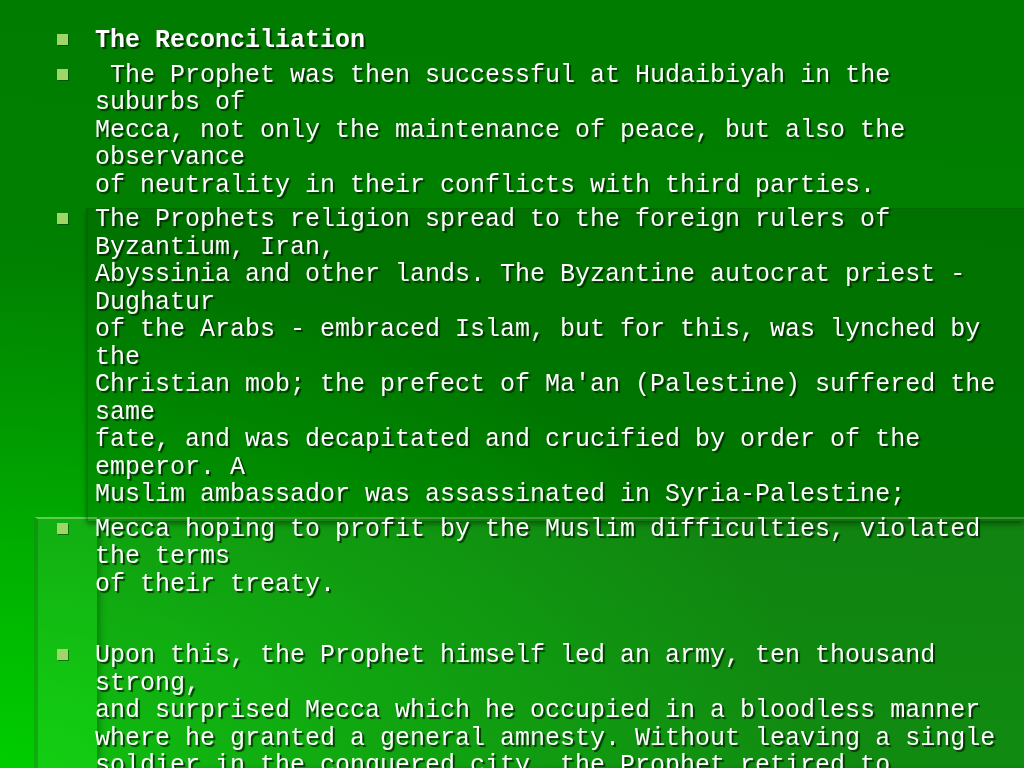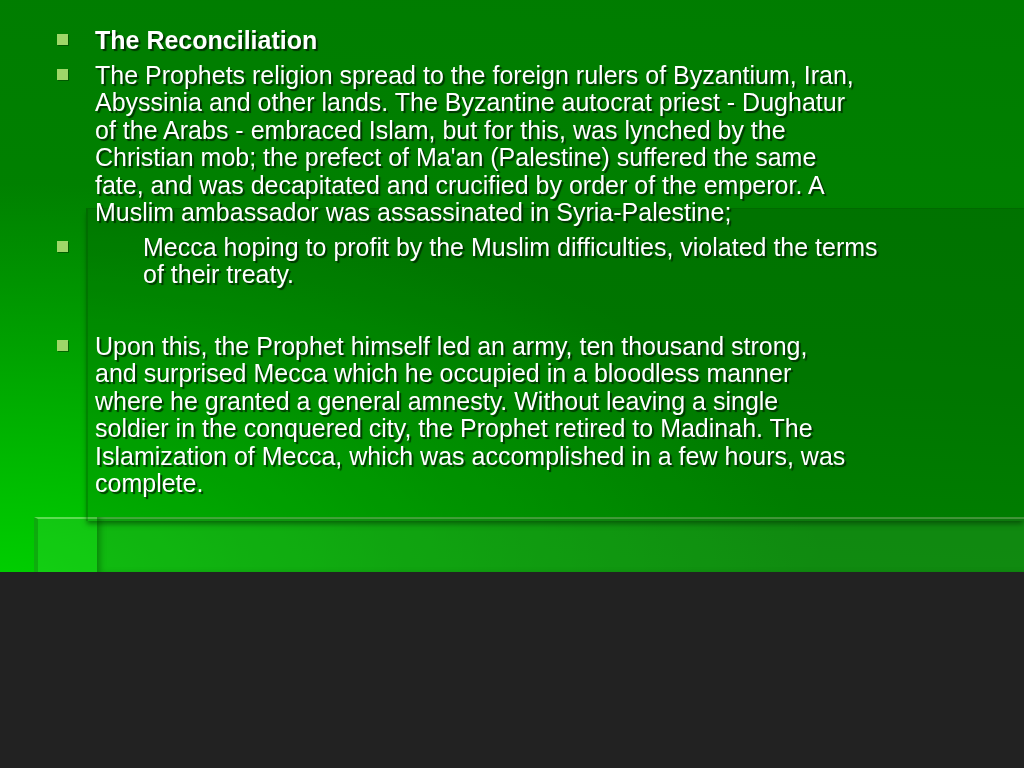--- a/index.html
+++ b/index.html
@@ -1,20 +1,20 @@
 <!DOCTYPE html>
 <html><head>
 <meta charset="utf-8">
 <style>
   html,body{margin:0;padding:0;background:#222;}
   .slide{
     position:relative;
-    width:1024px;height:572px;
+    width:1024px;height:768px;
     overflow:hidden;
-    font-family:Liberation Sans, sans-serif;
+    font-family:Liberation Mono, monospace;
     background:
       radial-gradient(115% 100% at 0% 102%,
         rgba(0,212,0,0.93) 0%,
         rgba(0,202,0,0.42) 40%,
         rgba(0,190,0,0) 70%),
       linear-gradient(184deg,#007c00 0%,#008200 55%,#009100 100%);
   }
   .decor{position:absolute;pointer-events:none;}
   
   .panel-light{
@@ -61,30 +61,36 @@
   <div class="decor panel-light"></div>
   <div class="decor panel-dark"></div>
   <div class="decor shade-content"></div>
   <ul class="bullets" id="bullet-list">
       <li class="bullet">
         <span class="marker" style="background: rgb(158, 215, 104);"></span>
         <div class="text bold" style="color: rgb(255, 255, 255);">The Reconciliation</div>
       </li>
       <li class="bullet">
         <span class="marker" style="background: rgb(158, 215, 104);"></span>
+        <div class="text" style="color: rgb(255, 255, 255);"> The Prophet was then successful at Hudaibiyah in the suburbs of
+Mecca, not only the maintenance of peace, but also the observance
+of neutrality in their conflicts with third parties.</div>
+      </li>
+      <li class="bullet">
+        <span class="marker" style="background: rgb(158, 215, 104);"></span>
         <div class="text" style="color: rgb(255, 255, 255);">The Prophets religion spread to the foreign rulers of Byzantium, Iran,
 Abyssinia and other lands. The Byzantine autocrat priest - Dughatur
 of the Arabs - embraced Islam, but for this, was lynched by the
 Christian mob; the prefect of Ma'an (Palestine) suffered the same
 fate, and was decapitated and crucified by order of the emperor. A
 Muslim ambassador was assassinated in Syria-Palestine;</div>
       </li>
       <li class="bullet">
         <span class="marker" style="background: rgb(158, 215, 104);"></span>
-        <div class="text" style="color: rgb(255, 255, 255); margin-left: 48px;">Mecca hoping to profit by the Muslim difficulties, violated the terms
+        <div class="text" style="color: rgb(255, 255, 255);">Mecca hoping to profit by the Muslim difficulties, violated the terms
 of their treaty.</div>
       </li>
       <li class="bullet">
         <span class="marker" style="background: rgb(158, 215, 104);"></span>
         <div class="text" style="color: rgb(255, 255, 255); margin-top: 44px;">Upon this, the Prophet himself led an army, ten thousand strong,
 and surprised Mecca which he occupied in a bloodless manner
 where he granted a general amnesty. Without leaving a single
 soldier in the conquered city, the Prophet retired to Madinah. The
 Islamization of Mecca, which was accomplished in a few hours, was
 complete.</div>

